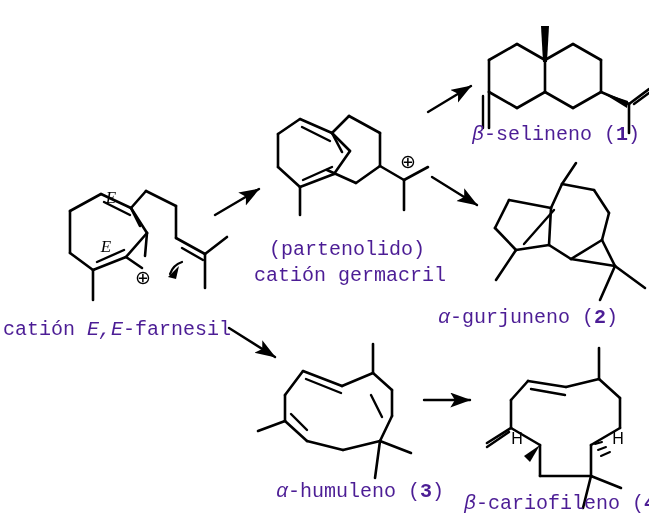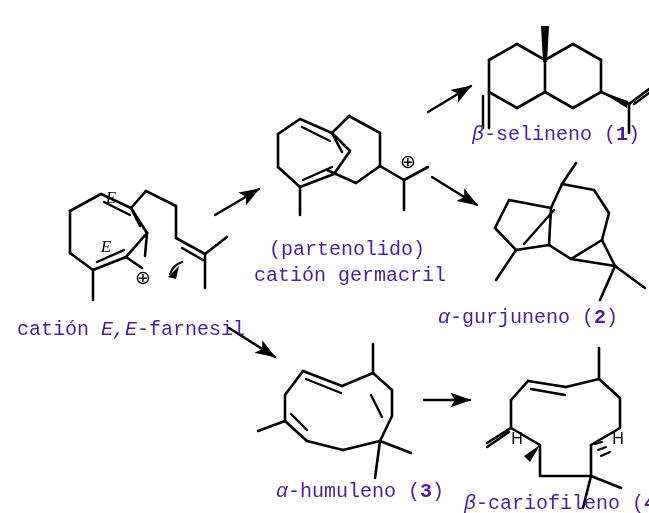--- a/index.html
+++ b/index.html
@@ -201,21 +201,21 @@
   <text x="143" y="284" font-size="19" font-family="DejaVu Sans, sans-serif" text-anchor="middle" fill="#000">⊕</text>
   <text x="408" y="168" font-size="19" font-family="DejaVu Sans, sans-serif" text-anchor="middle" fill="#000">⊕</text>
 
   <text x="111" y="203" font-size="17" font-style="italic" font-family="Liberation Serif, serif" text-anchor="middle" fill="#000">E</text>
   <text x="106" y="252" font-size="17" font-style="italic" font-family="Liberation Serif, serif" text-anchor="middle" fill="#000">E</text>
 
   <text x="517" y="444" font-size="16" font-family="Liberation Sans, sans-serif" text-anchor="middle" fill="#000">H</text>
   <text x="618" y="444" font-size="16" font-family="Liberation Sans, sans-serif" text-anchor="middle" fill="#000">H</text>
 </svg>
 
-<div class="lbl ctr" style="left:131px;top:318px;">
+<div class="lbl ctr" style="left:117px;top:318px;">
   <span>catión </span><span class="it">E,E</span><span>-farnesil</span>
 </div>
 
 <div class="lbl ctr" style="left:350px;top:216px;margin-top:48px;">
   <span>catión germacril</span>
 </div>
 <div class="lbl ctr" style="left:347px;top:238px;">
   <span>(partenolido)</span>
 </div>
 

